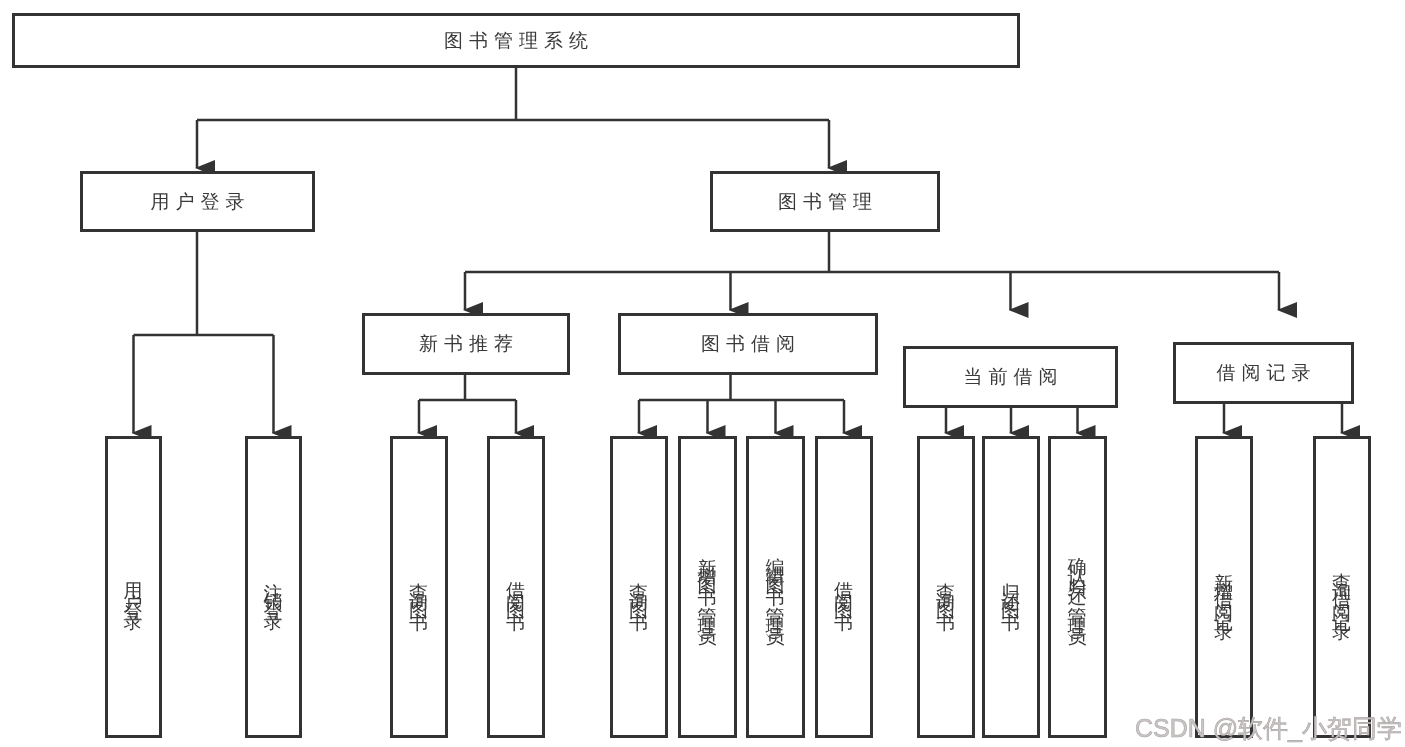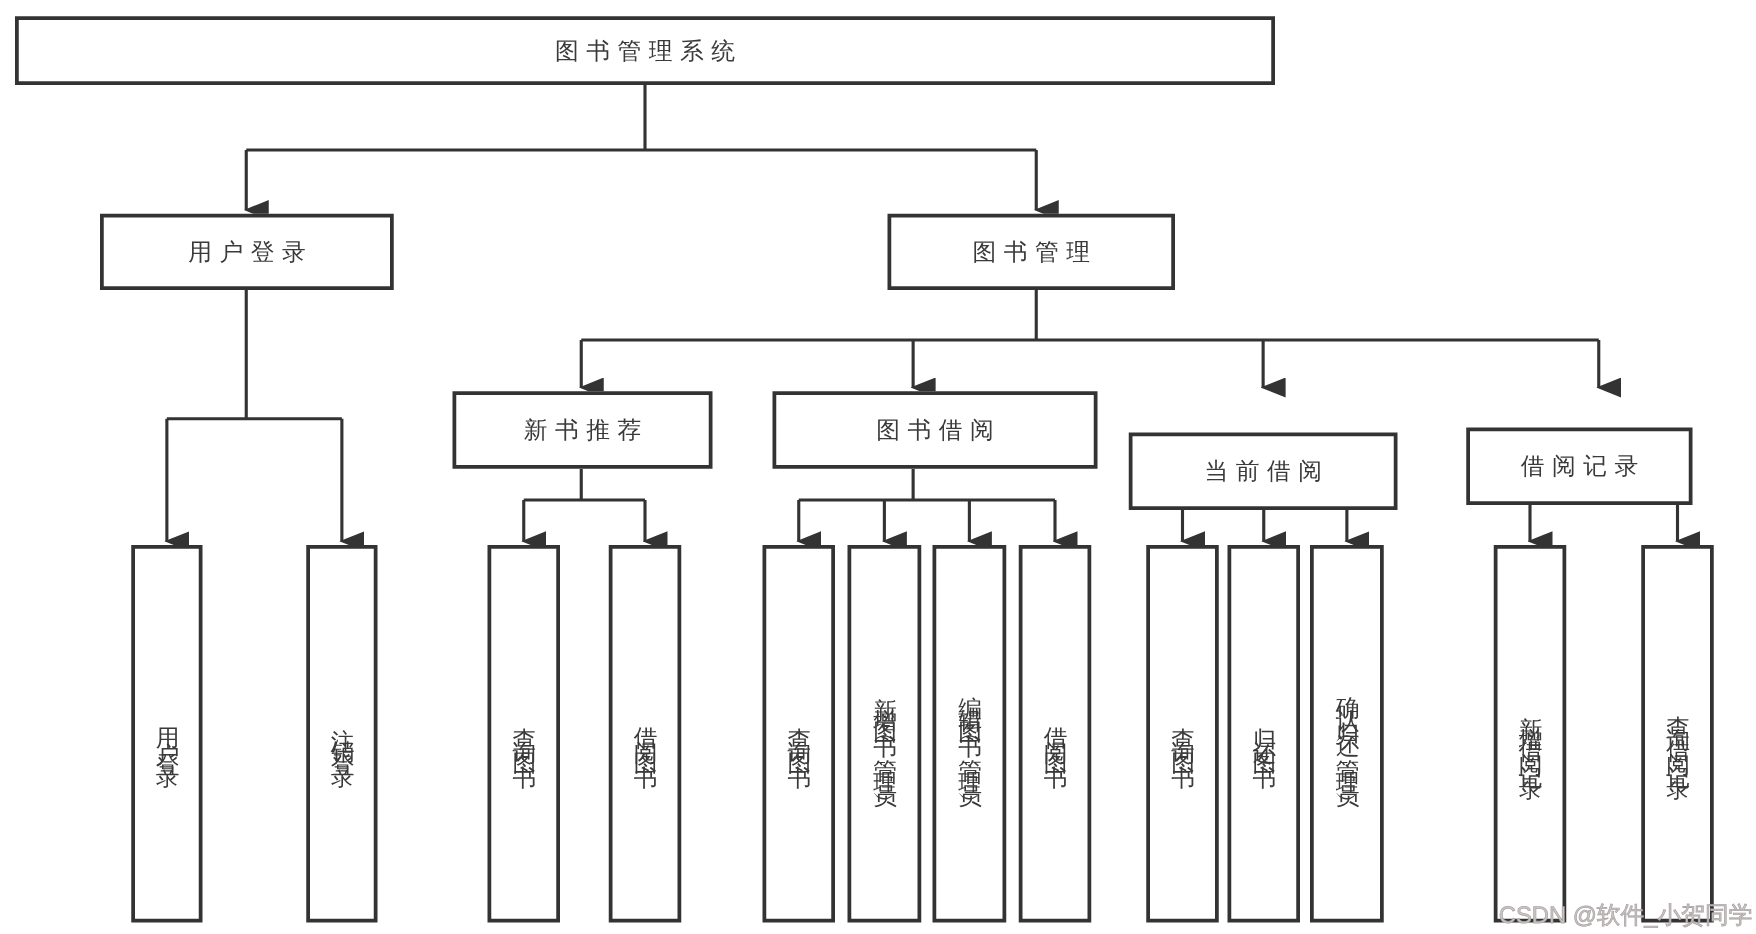--- a/index.html
+++ b/index.html
@@ -67,21 +67,21 @@
   .l-9  { left: 917px; }
   .l-10 { left: 982px; }
   .l-11 { left: 1048px; width: 59px; }
   .l-12 { left: 1195px; }
   .l-13 { left: 1313px; }
   .watermark {
     position: absolute;
     right: 3px;
     bottom: 2px;
     z-index: 5;
-    font-size: 19px;
+    font-size: 25px;
     color: #ccc6c6;
     -webkit-text-stroke: 0.6px #aaa4a4;
     white-space: nowrap;
   }
 </style>
 </head>
 <body>
 
 <div class="canvas">
 

